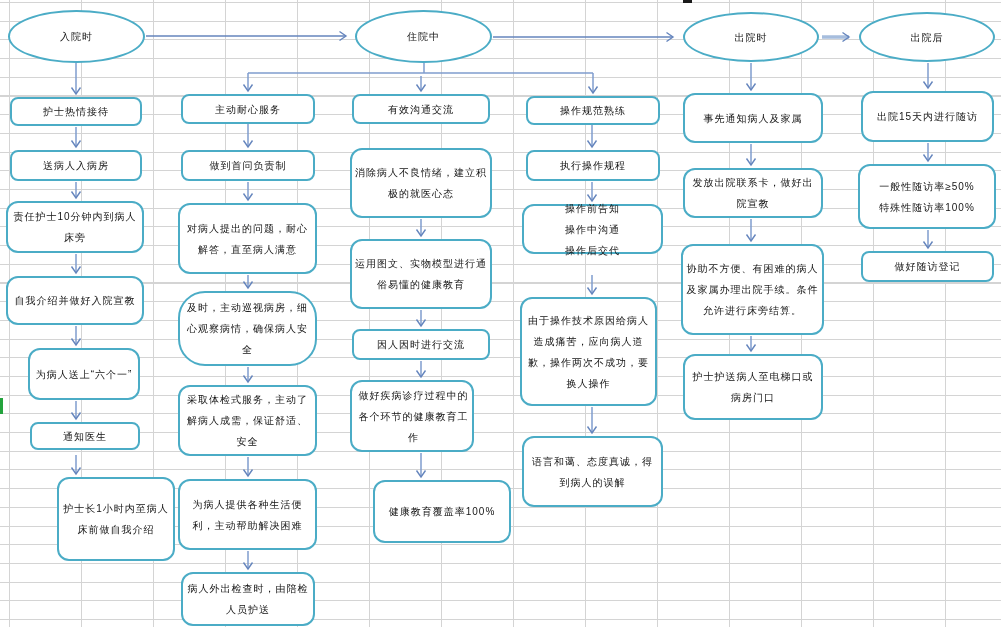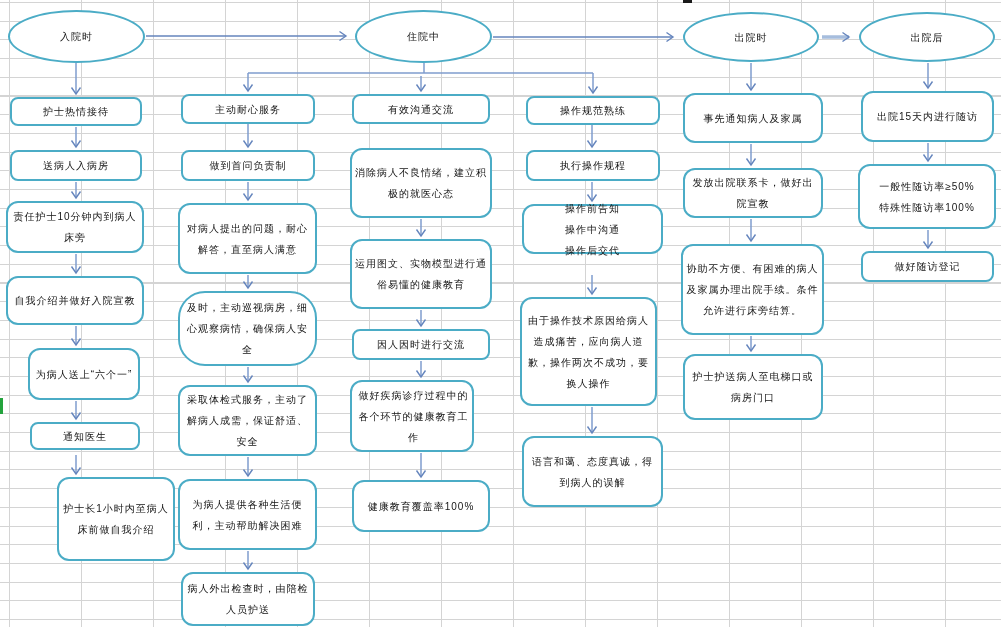--- a/index.html
+++ b/index.html
@@ -165,21 +165,21 @@
     </div>
   <div class="node rect small" style="left:352px;top:329px;width:138px;height:31px;">
       <span>因人因时进行交流</span>
     </div>
   <div class="node rect" style="left:350px;top:239px;width:142px;height:70px;">
       <span>运用图文、实物模型进行通俗易懂的健康教育</span>
     </div>
   <div class="node rect" style="left:350px;top:380px;width:124px;height:72px;padding-left:6px;">
       <span>做好疾病诊疗过程中的各个环节的健康教育工作</span>
     </div>
-  <div class="node rect" style="left:352px;top:480px;width:138px;height:52px;text-align:center;">
+  <div class="node rect" style="left:373px;top:480px;width:138px;height:63px;text-align:center;">
       <span>健康教育覆盖率100%</span>
     </div>
 
   <div class="node rect small" style="left:526px;top:96px;width:134px;height:29px;">
       <span>操作规范熟练</span>
     </div>
   <div class="node rect small" style="left:526px;top:150px;width:134px;height:31px;">
       <span>执行操作规程</span>
     </div>
   <div class="node rect" style="left:522px;top:204px;width:141px;height:50px;">

